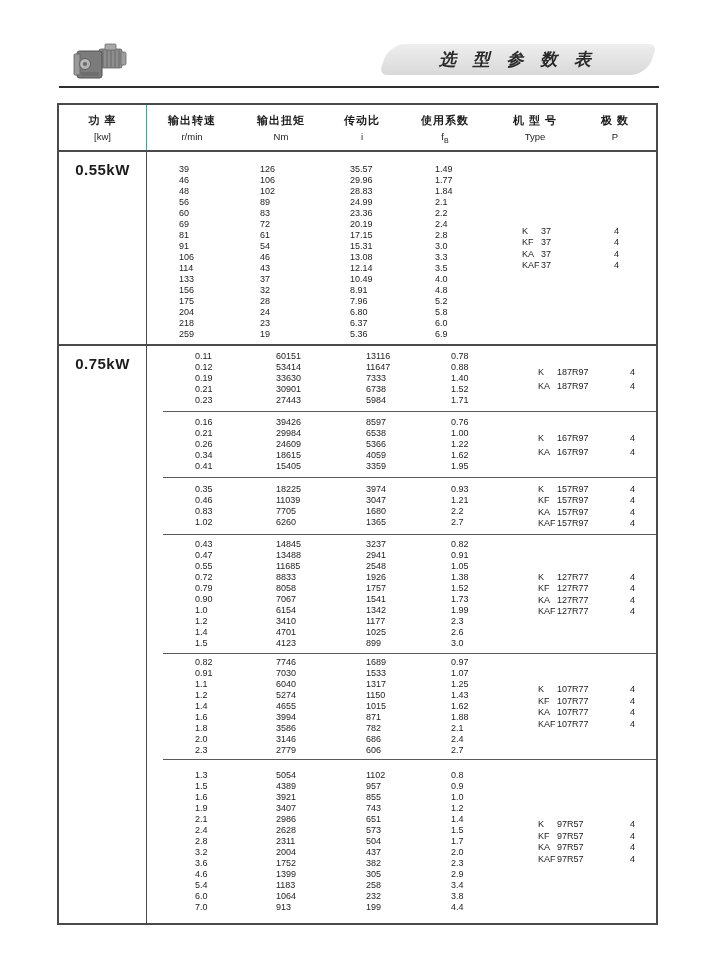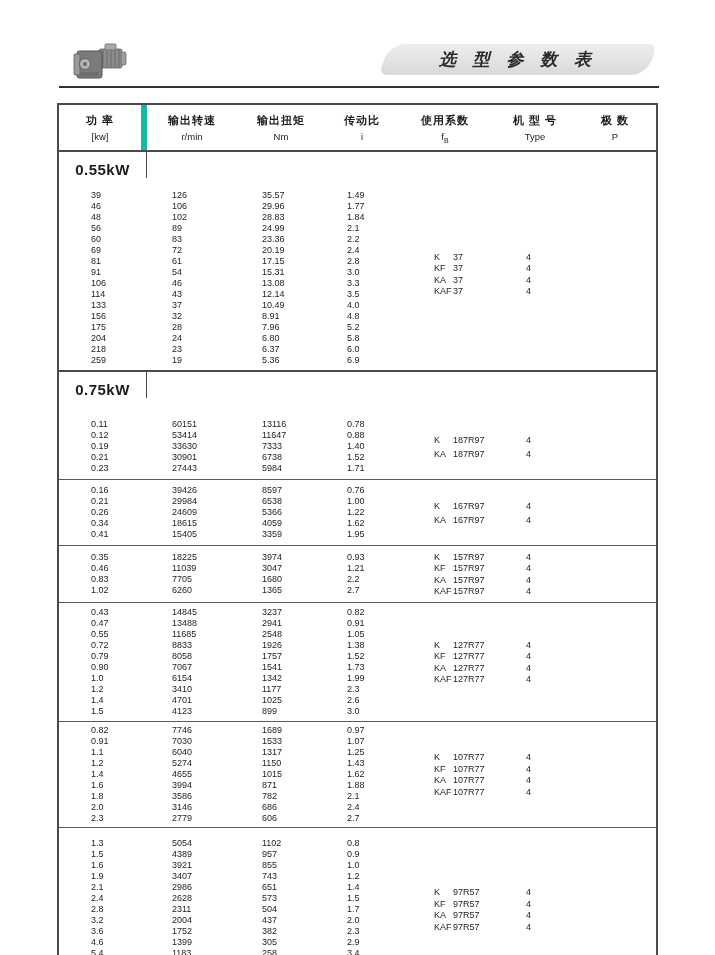--- a/index.html
+++ b/index.html
@@ -19,35 +19,35 @@
     position:absolute; inset:0; transform:skewX(18deg);
     display:flex; align-items:center; justify-content:center;
     font-style:italic; font-weight:bold; font-size:17px; letter-spacing:6px;
     color:#2a2a2a; white-space:nowrap;
   }
   .header-rule { position:absolute; left:59px; top:86px; width:600px; height:2px; background:#303030; }
 
   
   .sel-table { position:absolute; left:57px; top:103px; width:601px; border:2px solid #4a4a4a; box-sizing:border-box; }
   .thead { display:flex; height:47px; border-bottom:2px solid #4a4a4a; box-sizing:border-box; }
-  .power-head { width:88px; border-right:6px solid #14b8a6; position:relative; box-sizing:border-box; flex:none; }
+  .power-head { width:88px; border-right:1px solid #14b8a6; position:relative; box-sizing:border-box; flex:none; }
   .data-head { flex:1; position:relative; }
   .th-zh { position:absolute; top:8px; transform:translateX(-50%); font-weight:bold; font-size:11px; white-space:nowrap; letter-spacing:1px; }
   .th-unit { position:absolute; top:26px; transform:translateX(-50%); font-size:9.5px; white-space:nowrap; }
   .h-center { left:50%; }
   .h-speed  { left:45px; }
   .h-torque { left:134px; }
   .h-ratio  { left:215px; }
   .h-fb     { left:298px;text-align:center; }
   .h-type   { left:388px; }
   .h-poles  { left:468px; }
   .sub { font-size:7px; vertical-align:sub; }
 
   
-  .table-section { display:flex;flex-direction:column; }
+  .table-section { display:flex; }
   .table-section + .table-section { border-top:2px solid #4a4a4a;gap:16px; }
   .power-cell { width:88px; border-right:1px solid #4a4a4a; box-sizing:border-box; flex:none; }
   .power-label { margin-top:9px; text-align:center; font-weight:bold; font-size:15px; letter-spacing:0.5px; }
   .data-column { flex:1; min-width:0; }
   .data-block { position:relative; }
   .data-block + .data-block { border-top:1px solid #5a5a5a; }
   .table-row { height:11px; display:flex; font-size:9px; line-height:11px; white-space:nowrap; }
   .cell { display:block; box-sizing:border-box; flex:none; }
   .c-speed  { width:90px; padding-left:32px; }
   .c-torque { width:95px; padding-left:23px; }

